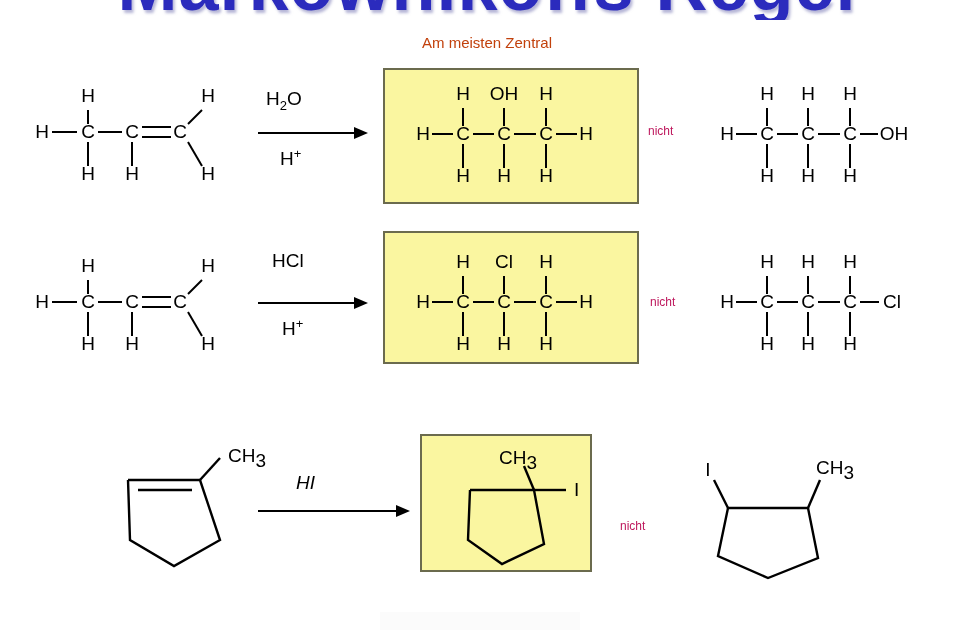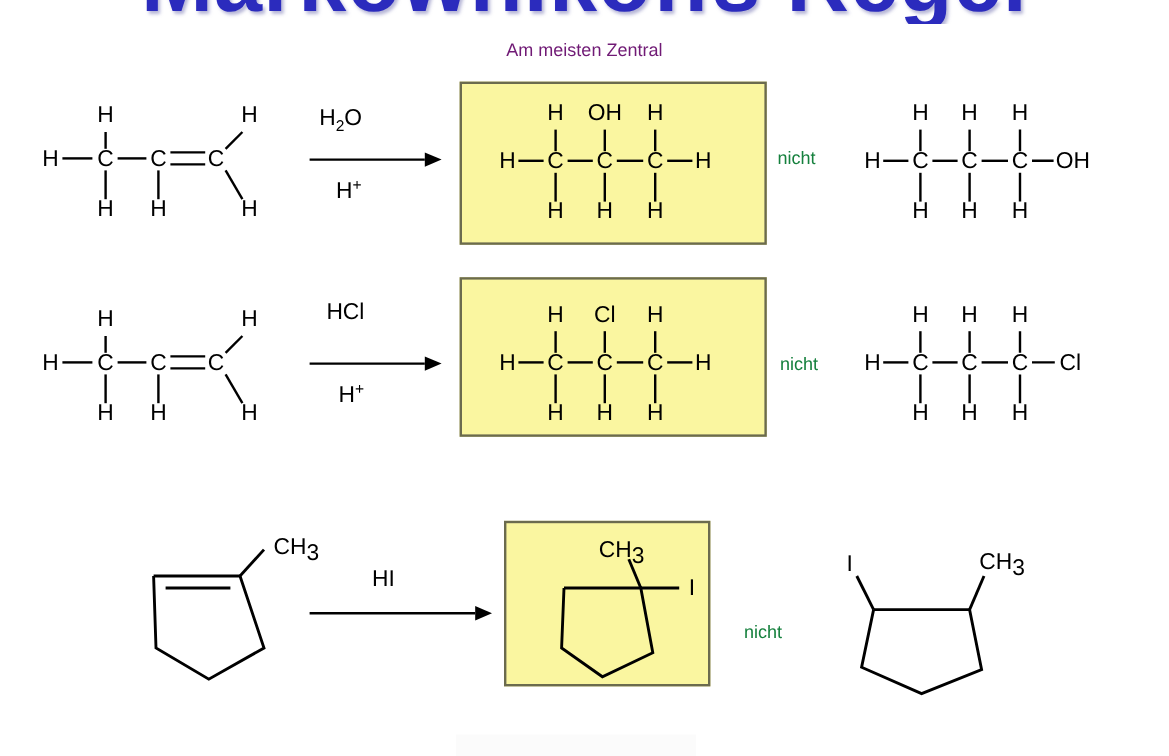--- a/index.html
+++ b/index.html
@@ -40,37 +40,37 @@
   }
 
   
   #subtitle {
     position: absolute;
     left: 0;
     top: 34px;
     width: 974px;
     text-align: center;
     font-size: 15px;
-    color: #701a75;
+    color: #c2410c;
   }
 
   
   .row { position: absolute; left: 0; width: 974px; }
 
   .hi-box {
     position: absolute;
     background: #faf6a0;
     border: 2px solid #6b6b4e;
     box-sizing: border-box;
   }
 
   .nicht {
     position: absolute;
-    font-size: 15px;
-    color: #15803d;
+    font-size: 12px;
+    color: #be185d;
     white-space: nowrap;
   }
 
   .reagent {
     position: absolute;
     font-size: 19px;
     white-space: nowrap;
   }
   .reagent sub { font-size: 13px; }
   .reagent sup { font-size: 13px; }
@@ -291,21 +291,21 @@
 
       <line x1="18" y1="42" x2="72" y2="42"></line>
 
       <line x1="80" y1="32" x2="100" y2="10"></line>
     </g>
     <text x="108" y="14">
       <tspan>CH</tspan><tspan class="sub" dy="5">3</tspan>
     </text>
   </svg>
 
-  <div class="reagent" style="left:310px; top:472px;">HI</div>
+  <div class="reagent" style="left:296px; top:472px;font-style:italic;">HI</div>
   <svg style="left:258px; top:503px;" width="152" height="16">
     <line x1="0" y1="8" x2="138" y2="8" stroke-width="2"></line>
     <polygon points="138,2 152,8 138,14" fill="#000"></polygon>
   </svg>
 
   <div class="hi-box" style="left:420px; top:434px; width:172px; height:138px;"></div>
 
   <svg style="left:462px; top:452px;" width="140" height="115">
     <g stroke-width="2.4" fill="none">
       <polyline points="8,38 72,38 82,92 40,112 6,88 8,38"></polyline>

